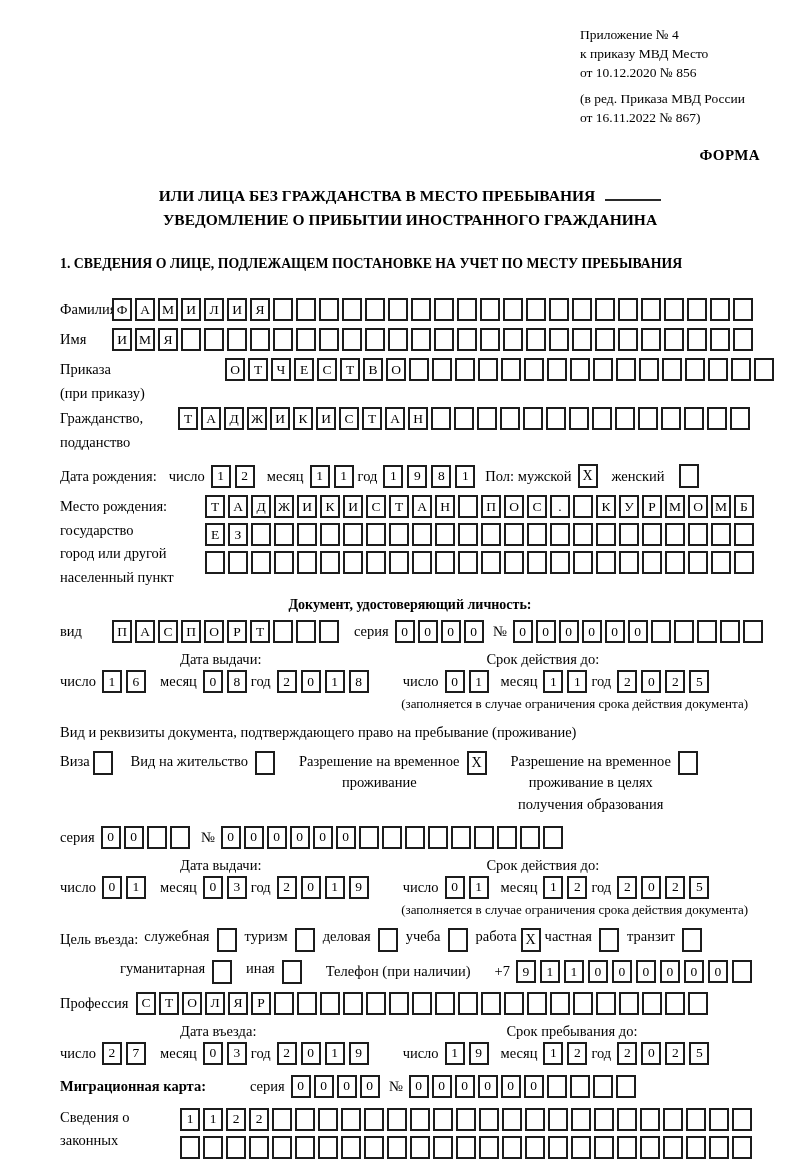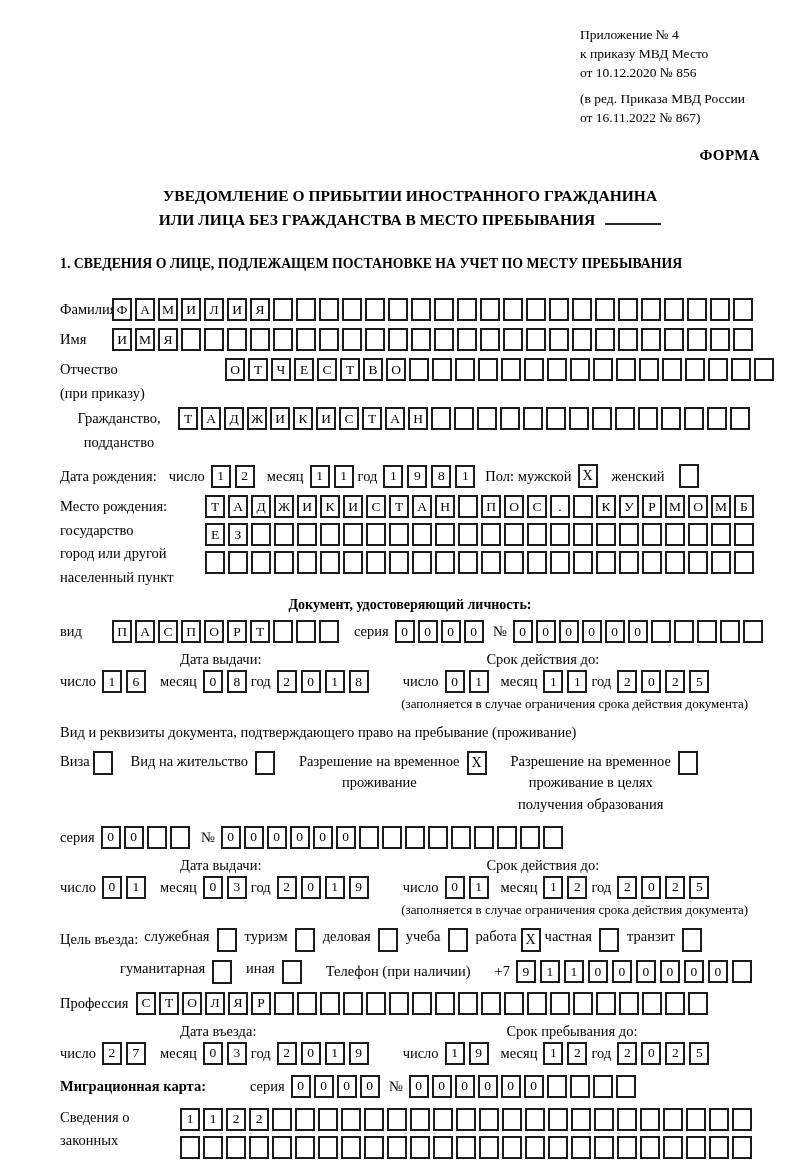--- a/index.html
+++ b/index.html
@@ -13,21 +13,21 @@
   .hdr .gap{margin-top:7px;}
   .forma{text-align:right;font-weight:bold;font-size:15px;margin-top:20px;letter-spacing:.4px;}
   .title{text-align:center;font-weight:bold;font-size:15.5px;line-height:1.55;margin-top:20px;}
   .uline{display:inline-block;width:56px;border-bottom:2px solid #2a2a2a;height:.9em;margin-left:10px;}
   .sec{font-weight:bold;font-size:13.8px;margin-top:24px;}
   
   .row{display:flex;align-items:center;margin-top:7px;}
   .split{display:flex;align-items:flex-start;margin-top:7px;}
   .lbl{flex:none;}
   .lblcol{flex:none;line-height:1.62;}
-  .w52{width:52px;} .w118{width:118px;text-align:center;} .w145{width:145px;} .w165{width:165px;} .w120{width:120px;}
+  .w52{width:52px;} .w118{width:118px;} .w145{width:145px;} .w165{width:165px;} .w120{width:120px;}
   .cells{display:flex;flex:none;}
   .boxcol .cells{margin-bottom:5px;}
   .cell{
     box-sizing:border-box;flex:none;width:20px;height:23px;border:2px solid #1c1c1c;margin-right:3px;
     display:flex;align-items:center;justify-content:center;font-size:13.5px;background:#fff;
   }
   .sp .cell{margin-right:4px;}
   .cbx{
     box-sizing:border-box;flex:none;width:20px;height:24px;border:2px solid #1c1c1c;
     display:flex;align-items:center;justify-content:center;font-size:14px;background:#fff;
@@ -56,24 +56,24 @@
   <div class="hdr">
     <div>Приложение № 4</div>
     <div>к приказу МВД Место</div>
     <div>от 10.12.2020 № 856</div>
     <div class="gap">(в ред. Приказа МВД России</div>
     <div>от 16.11.2022 № 867)</div>
   </div>
   <div class="forma">ФОРМА</div>
 
   <div class="title">
-    <div>УВЕДОМЛЕНИЕ О ПРИБЫТИИ ИНОСТРАННОГО ГРАЖДАНИНА</div>
     <div>
       <span>ИЛИ ЛИЦА БЕЗ ГРАЖДАНСТВА В МЕСТО ПРЕБЫВАНИЯ</span><span class="uline"></span>
     </div>
+    <div>УВЕДОМЛЕНИЕ О ПРИБЫТИИ ИНОСТРАННОГО ГРАЖДАНИНА</div>
   </div>
 
   <div class="sec">1. СВЕДЕНИЯ О ЛИЦЕ, ПОДЛЕЖАЩЕМ ПОСТАНОВКЕ НА УЧЕТ ПО МЕСТУ ПРЕБЫВАНИЯ</div>
 
   <div class="row" style="margin-top:26px;">
     <div class="lbl w52">Фамилия</div>
     <div class="cells">
         <span class="cell">Ф</span>
         <span class="cell">А</span>
         <span class="cell">М</span>
@@ -134,21 +134,21 @@
         <span class="cell"></span>
         <span class="cell"></span>
         <span class="cell"></span>
         <span class="cell"></span>
         <span class="cell"></span>
       </div>
   </div>
 
   <div class="split">
     <div class="lblcol w165">
-      <div>Отчество</div>
+      <div>Приказа</div>
       <div>(при приказу)</div>
     </div>
     <div class="cells">
         <span class="cell">О</span>
         <span class="cell">Т</span>
         <span class="cell">Ч</span>
         <span class="cell">Е</span>
         <span class="cell">С</span>
         <span class="cell">Т</span>
         <span class="cell">В</span>

